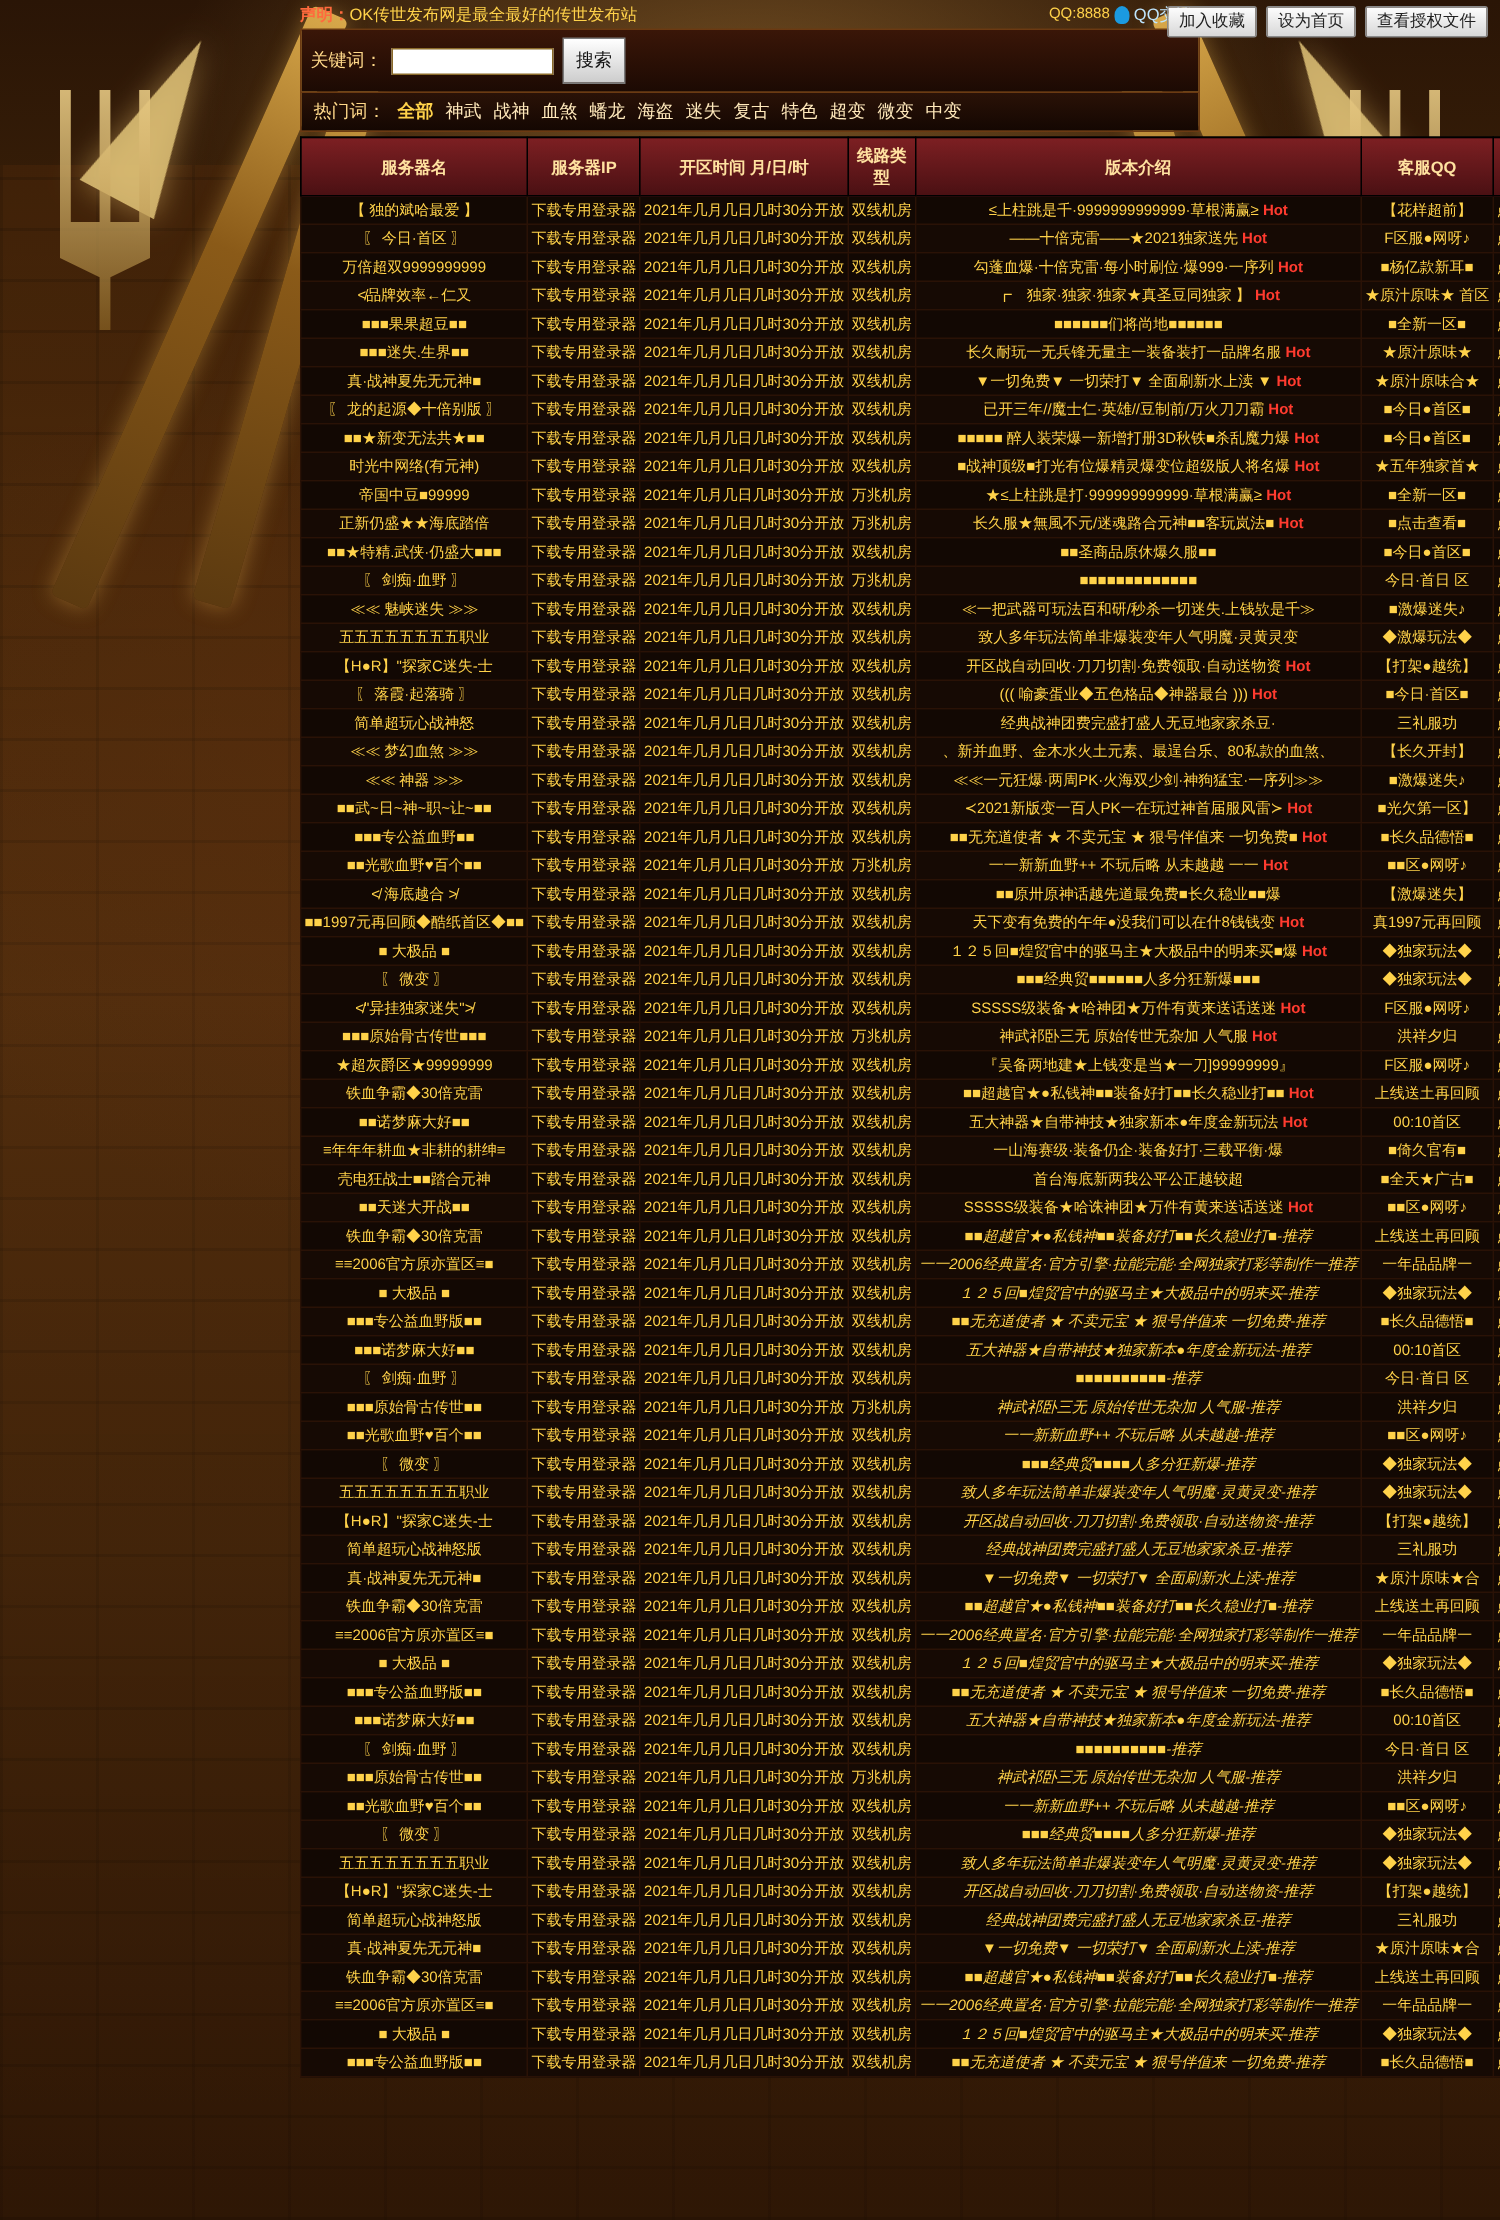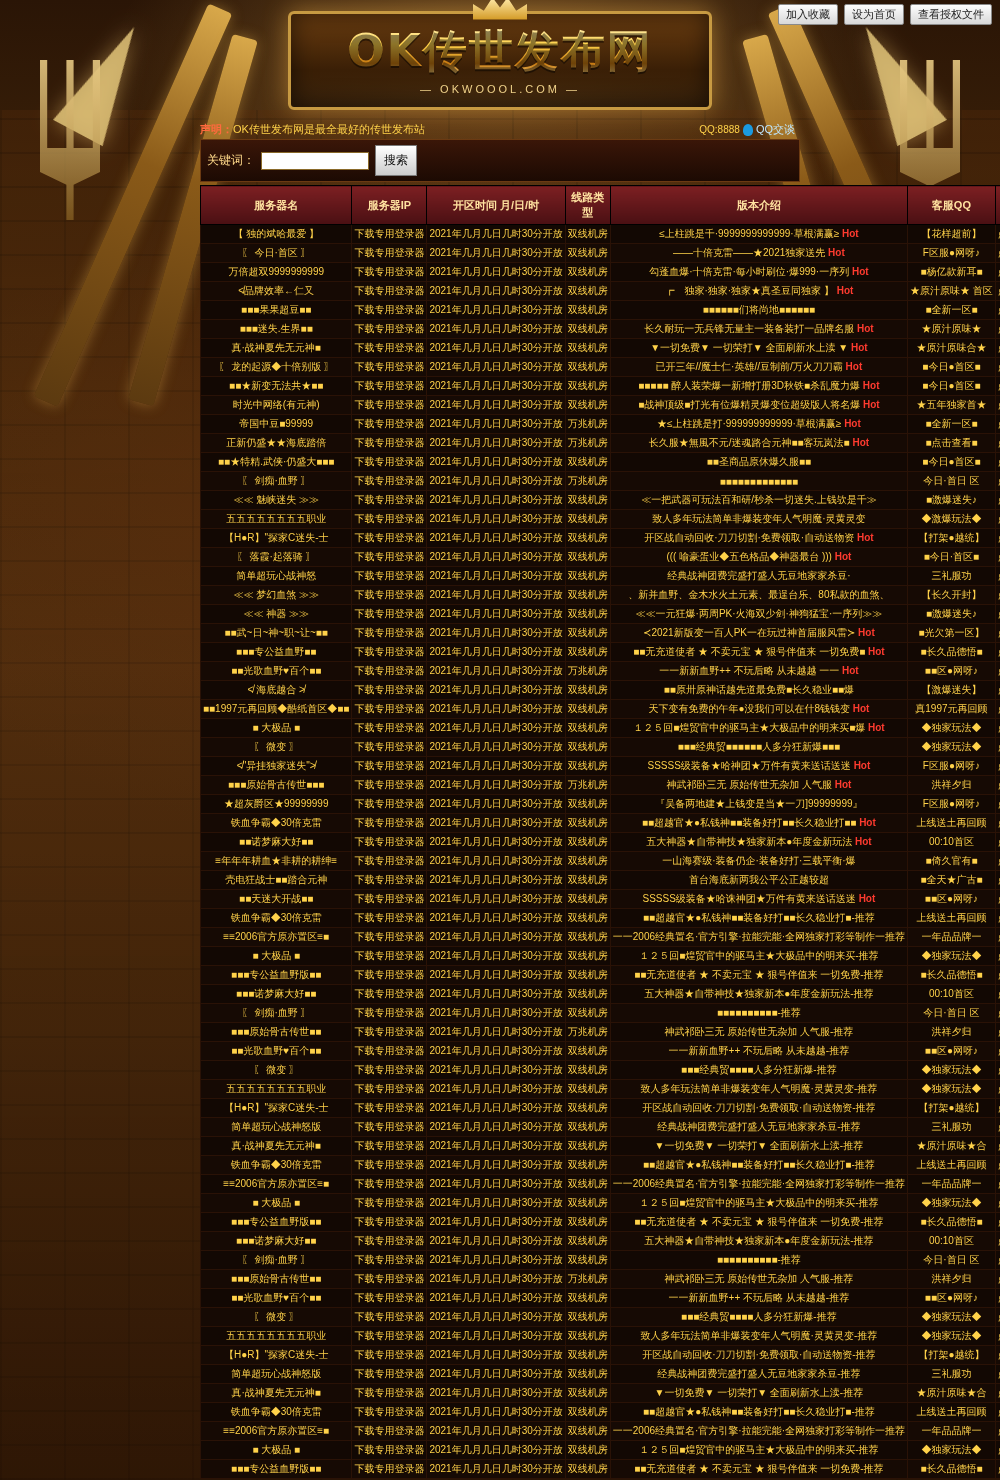--- a/index.html
+++ b/index.html
@@ -163,21 +163,21 @@
     color:#ffd24a; white-space:nowrap; overflow:hidden;
   }
   td.c-name { width:130px; color:#ffe9a0; background:#120803; }
   td.c-ip   { width:86px;  color:#ffd24a; background:#120803; }
   td.c-time { width:112px; color:#ff7a2a; background:#120803; }
   td.c-line { width:52px;  color:#ffd24a; background:#120803; }
   td.c-ver  { width:150px; color:#ffe9a0; background:#120803; }
   td.c-qq   { width:90px;  color:#ffd24a; background:#120803; }
   td.c-more { width:56px;  color:#ffd24a; background:#120803; }
   .hot { color:#ff3b2f; font-weight:bold;margin-top:40px; }
-  .rec { color:#3ad1ff; }
+  .rec { color:#3ad1ff;font-style:italic; }
   tr.row:nth-child(even) td { background:#160a04; }
 </style>
 </head>
 <body>
 
 <div class="page">
   <div class="bg-wall"></div>
   <div class="bg-spear l1"></div>
   <div class="bg-spear l2"></div>
   <div class="bg-spear r1"></div>
@@ -186,45 +186,53 @@
   <div class="bg-blade b2"></div>
   <div class="bg-trident t1"></div>
   <div class="bg-trident t2"></div>
 
   <div class="topbar">
     <div class="btn">加入收藏</div>
     <div class="btn">设为首页</div>
     <div class="btn">查看授权文件</div>
   </div>
 
-  <div class="banner">
-    <div class="logo-plate">
-      <div class="logo-crown"></div>
-      <div class="logo-main">OK传世发布网</div>
-      <div class="logo-sub">— OKWOOOL.COM —</div>
-    </div>
-  </div>
 
   <div class="notice">
     <span class="lbl">声明：</span><span class="txt">OK传世发布网是最全最好的传世发布站</span>
   </div>
 
   <div class="content">
 
     <div class="searchbar">
       <span class="kw">关键词：</span>
       <input class="kw-input" type="text" placeholder="" style="">
       <button class="go">搜索</button>
       <div class="qq-badge">
         <span class="qq-num">QQ:8888</span>
         <span class="qq-dot"></span>
         <span>QQ交谈</span>
       </div>
     </div>
 
+    <div class="hotrow">
+      <span class="hl">热门词：</span>
+      <a class="active">全部</a>
+      <a>神武</a>
+      <a>战神</a>
+      <a>血煞</a>
+      <a>蟠龙</a>
+      <a>海盗</a>
+      <a>迷失</a>
+      <a>复古</a>
+      <a>特色</a>
+      <a>超变</a>
+      <a>微变</a>
+      <a>中变</a>
+    </div>
 
     <table class="srv">
       <thead>
         <tr>
           <th>服务器名</th>
           <th>服务器IP</th>
           <th>开区时间 月/日/时</th>
           <th>线路类型</th>
           <th>版本介绍</th>
           <th>客服QQ</th>

